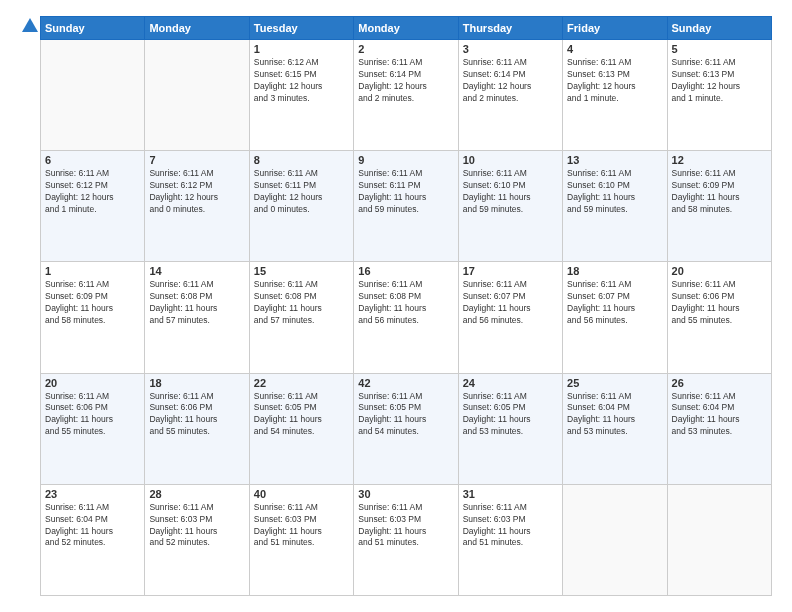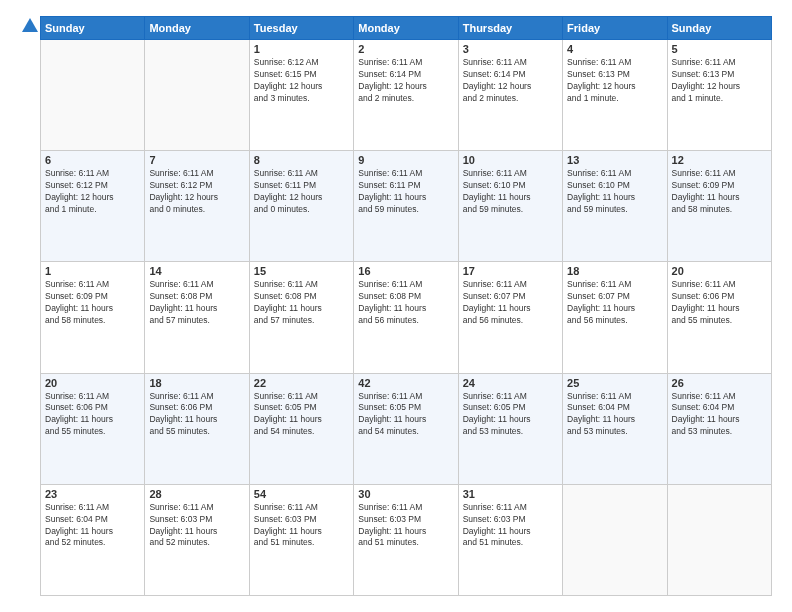--- a/index.html
+++ b/index.html
@@ -325,21 +325,21 @@
 and 52 minutes.</div>
           </td>
           <td>
             <span class="day-num">28</span>
             <div class="cell-text" style="white-space: pre-line;">Sunrise: 6:11 AM
 Sunset: 6:03 PM
 Daylight: 11 hours
 and 52 minutes.</div>
           </td>
           <td>
-            <span class="day-num">54</span>
+            <span class="day-num">40</span>
             <div class="cell-text" style="white-space: pre-line;">Sunrise: 6:11 AM
 Sunset: 6:03 PM
 Daylight: 11 hours
 and 51 minutes.</div>
           </td>
           <td>
             <span class="day-num">30</span>
             <div class="cell-text" style="white-space: pre-line;">Sunrise: 6:11 AM
 Sunset: 6:03 PM
 Daylight: 11 hours

